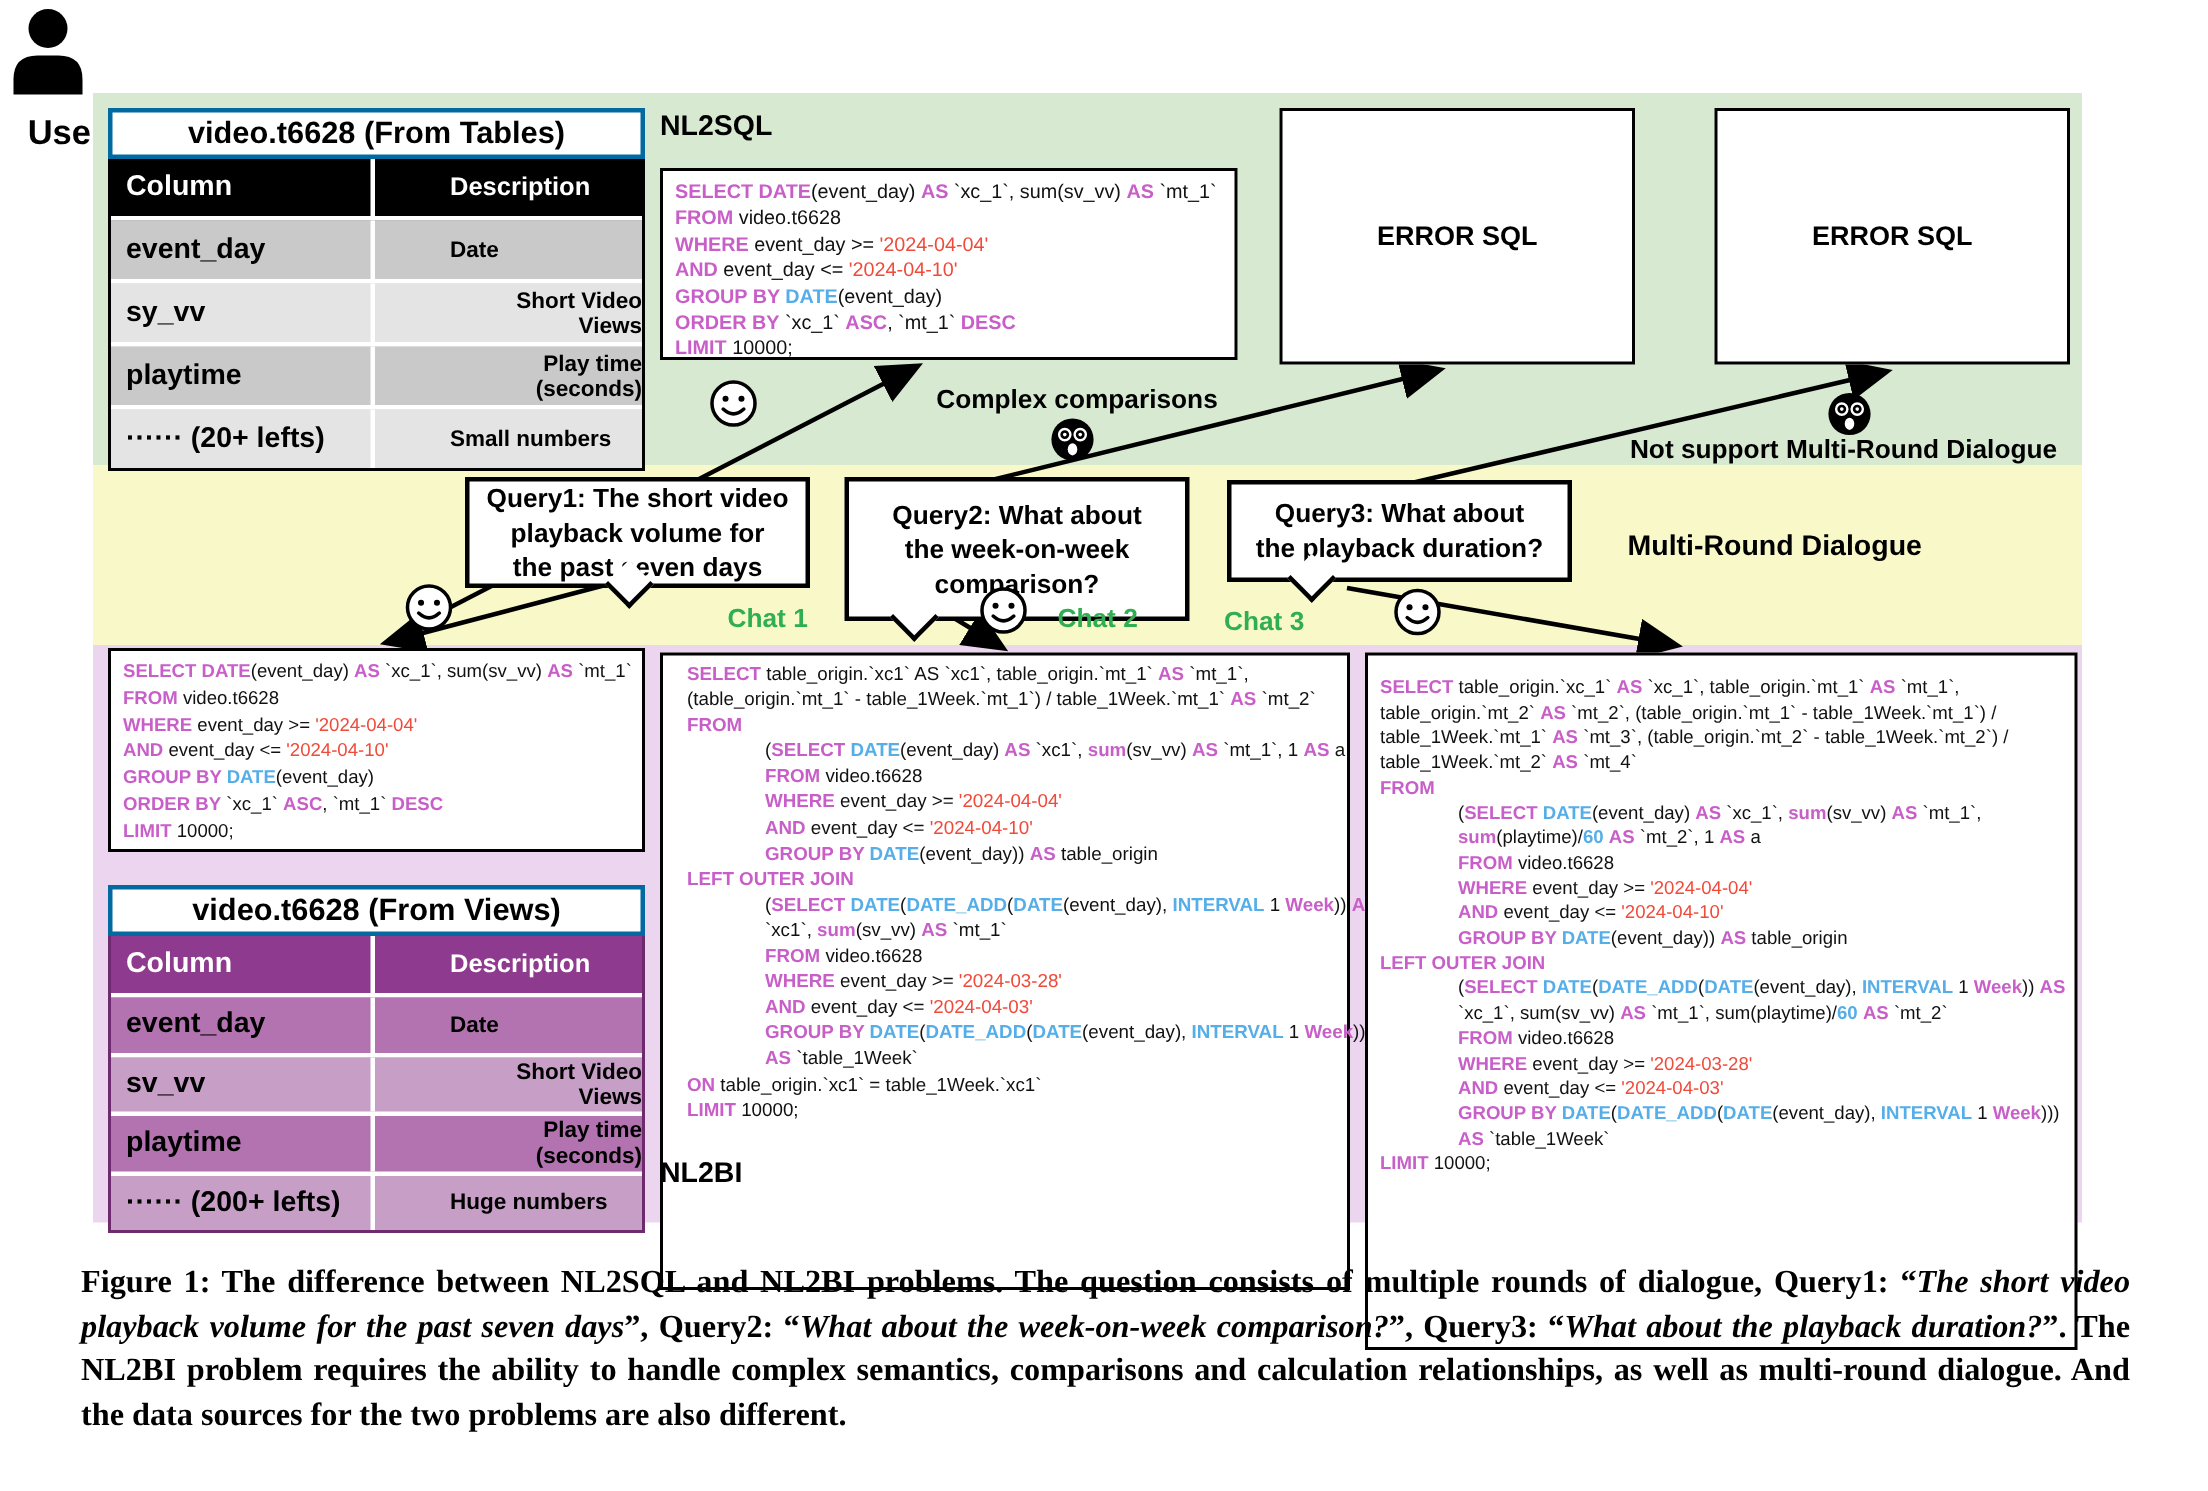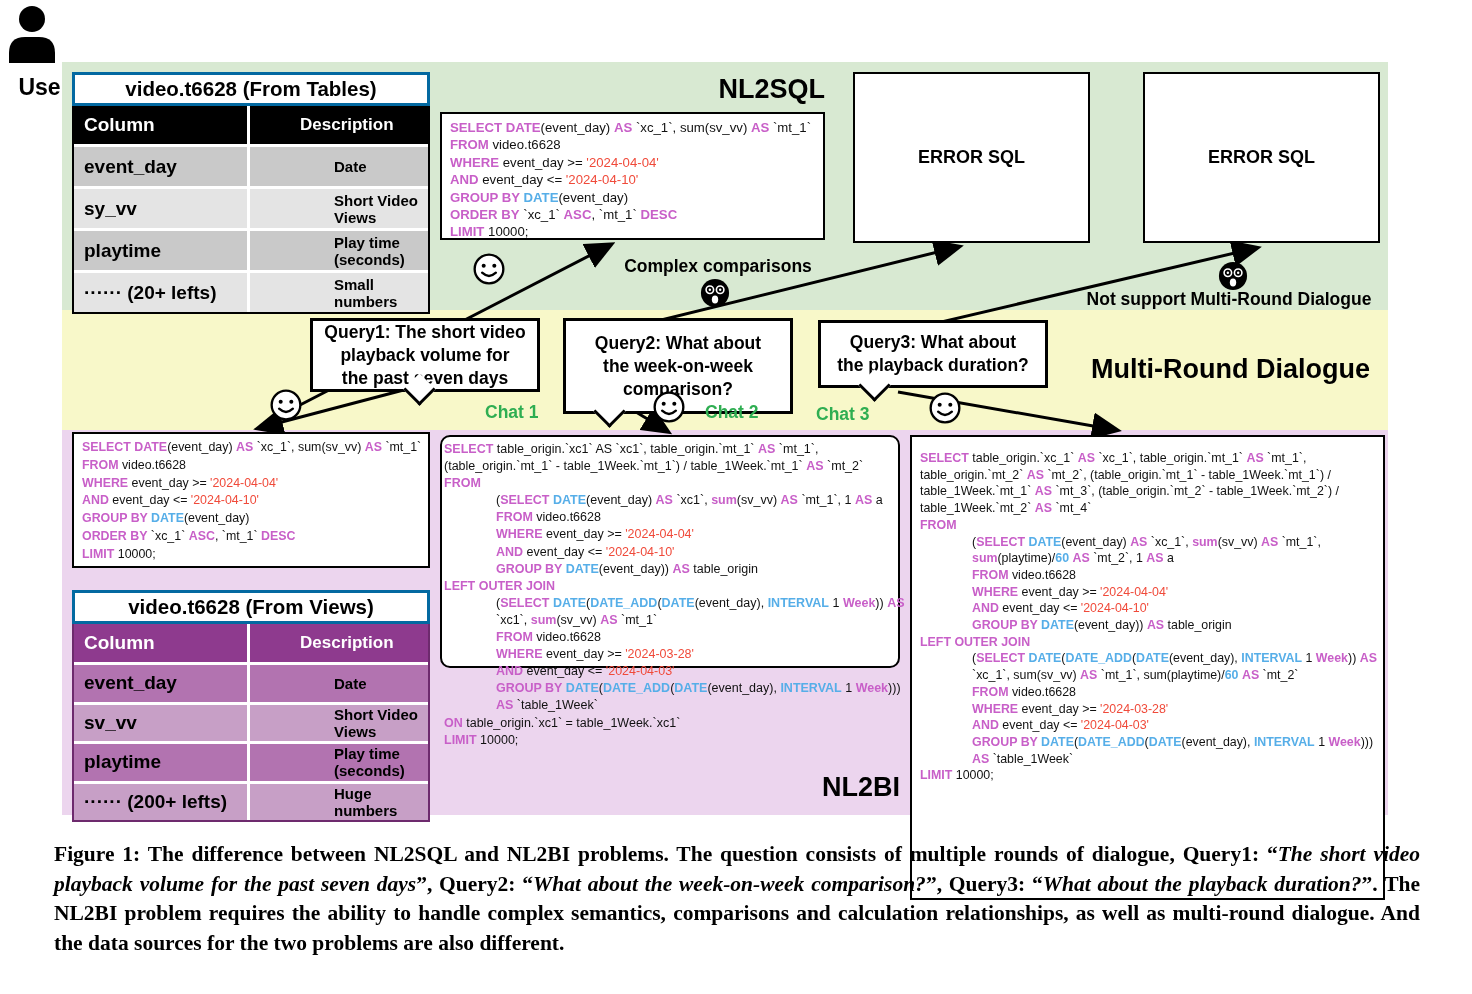--- a/index.html
+++ b/index.html
@@ -8,56 +8,56 @@
   .band{position:absolute;}
   #band-green{left:62px;top:62px;width:1326px;height:248px;background:var(--band-green);}
   #band-yellow{left:62px;top:310px;width:1326px;height:120px;background:var(--band-yellow);}
   #band-purple{left:62px;top:430px;width:1326px;height:385px;background:var(--band-purple);}
   #arrows{position:absolute;left:0;top:0;width:1472px;height:994px;pointer-events:none;z-index:2;}
 
   
   .schema{position:absolute;width:358px;z-index:3;}
   .tbl-title{height:34px;background:#fff;border:3px solid #0369a1;box-sizing:border-box;
              display:flex;align-items:center;justify-content:center;font-weight:700;font-size:20.5px;}
-  .tbl-body{border:2px solid #000;border-top:none;box-sizing:border-box;}
+  .tbl-body{border:2px solid #000;border-top:none;box-sizing:border-box;text-align:right;}
   .trow{display:flex;border-bottom:3px solid #fff;}
   .trow:last-child{border-bottom:none;}
   .tcell{box-sizing:border-box;padding:0 0 0 10px;display:flex;align-items:center;}
   .tc1{width:176px;border-right:3px solid #fff;font-weight:700;font-size:19px;}
   .tc2{flex:1;font-weight:700;font-size:15px;margin-left:40px;}
   .thead .tcell{color:#fff;}
   .schema.gray .thead{background:#000;}
   .schema.gray .thead .tc1{font-size:19px;}
   .schema.gray .thead .tc2{font-size:17px;}
   .schema.gray .trow.r0{background:var(--table1-row-a);}
   .schema.gray .trow.r1{background:var(--table1-row-b);}
   .schema.purple .tbl-body{border-color:#6d2a6d;}
   .schema.purple .thead{background:var(--table2-header);}
   .schema.purple .thead .tc2{font-size:17px;}
   .schema.purple .trow.r0{background:var(--table2-row-a);}
   .schema.purple .trow.r1{background:var(--table2-row-b);}
   .thead{height:38px;}
-  .schema .drow{height:39px;gap:34px;}
+  .schema .drow{height:39px;}
   .schema.purple .drow{height:36.5px;}
 
   
   .sqlbox{position:absolute;background:#fff;border:2.5px solid #000;box-sizing:border-box;z-index:3;}
   .code-line{white-space:pre;}
   .code-line.ind{padding-left:52px;}
   #sql-nl2sql{left:440px;top:112px;width:385px;height:128px;padding:5px 8px;font-size:13.2px;line-height:17.4px;}
   #sql-left{left:72px;top:432px;width:358px;height:136px;padding:5px 8px;font-size:12.4px;line-height:17.8px;}
-  #sql-mid{left:440px;top:435px;width:460px;height:233px;padding:4px 2px;font-size:12.5px;line-height:17.1px;border-radius:10px;}
+  #sql-mid{left:440px;top:435px;width:460px;height:425px;padding:4px 16px;font-size:12.5px;line-height:17.1px;}
   #sql-right{left:910px;top:435px;width:475px;height:465px;padding:13px 8px;font-size:12.4px;line-height:16.7px;}
   .tok-k{color:var(--sql-keyword);font-weight:700;}
   .tok-f{color:var(--sql-function);font-weight:700;}
   .tok-s{color:var(--sql-string);}
   .tok-p{color:#111;}
 
   
-  .biglabel{position:absolute;font-weight:700;font-size:27px;text-align:right;z-index:3;}
+  .biglabel{position:absolute;font-weight:700;font-size:19px;text-align:left;z-index:3;}
   .midlabel{position:absolute;font-weight:700;font-size:17.5px;text-align:center;z-index:3;}
   .chat{position:absolute;font-weight:700;font-size:17.5px;color:var(--chat-label);z-index:3;}
 
   
   .errbox{position:absolute;width:237px;height:171px;background:#fff;border:2px solid #000;box-sizing:border-box;
           display:flex;align-items:center;justify-content:center;font-weight:700;font-size:18px;z-index:3;}
 
   
   .bubble{position:absolute;background:#fff;border:3px solid #000;box-sizing:border-box;z-index:3;
           display:flex;align-items:center;justify-content:center;text-align:center;

